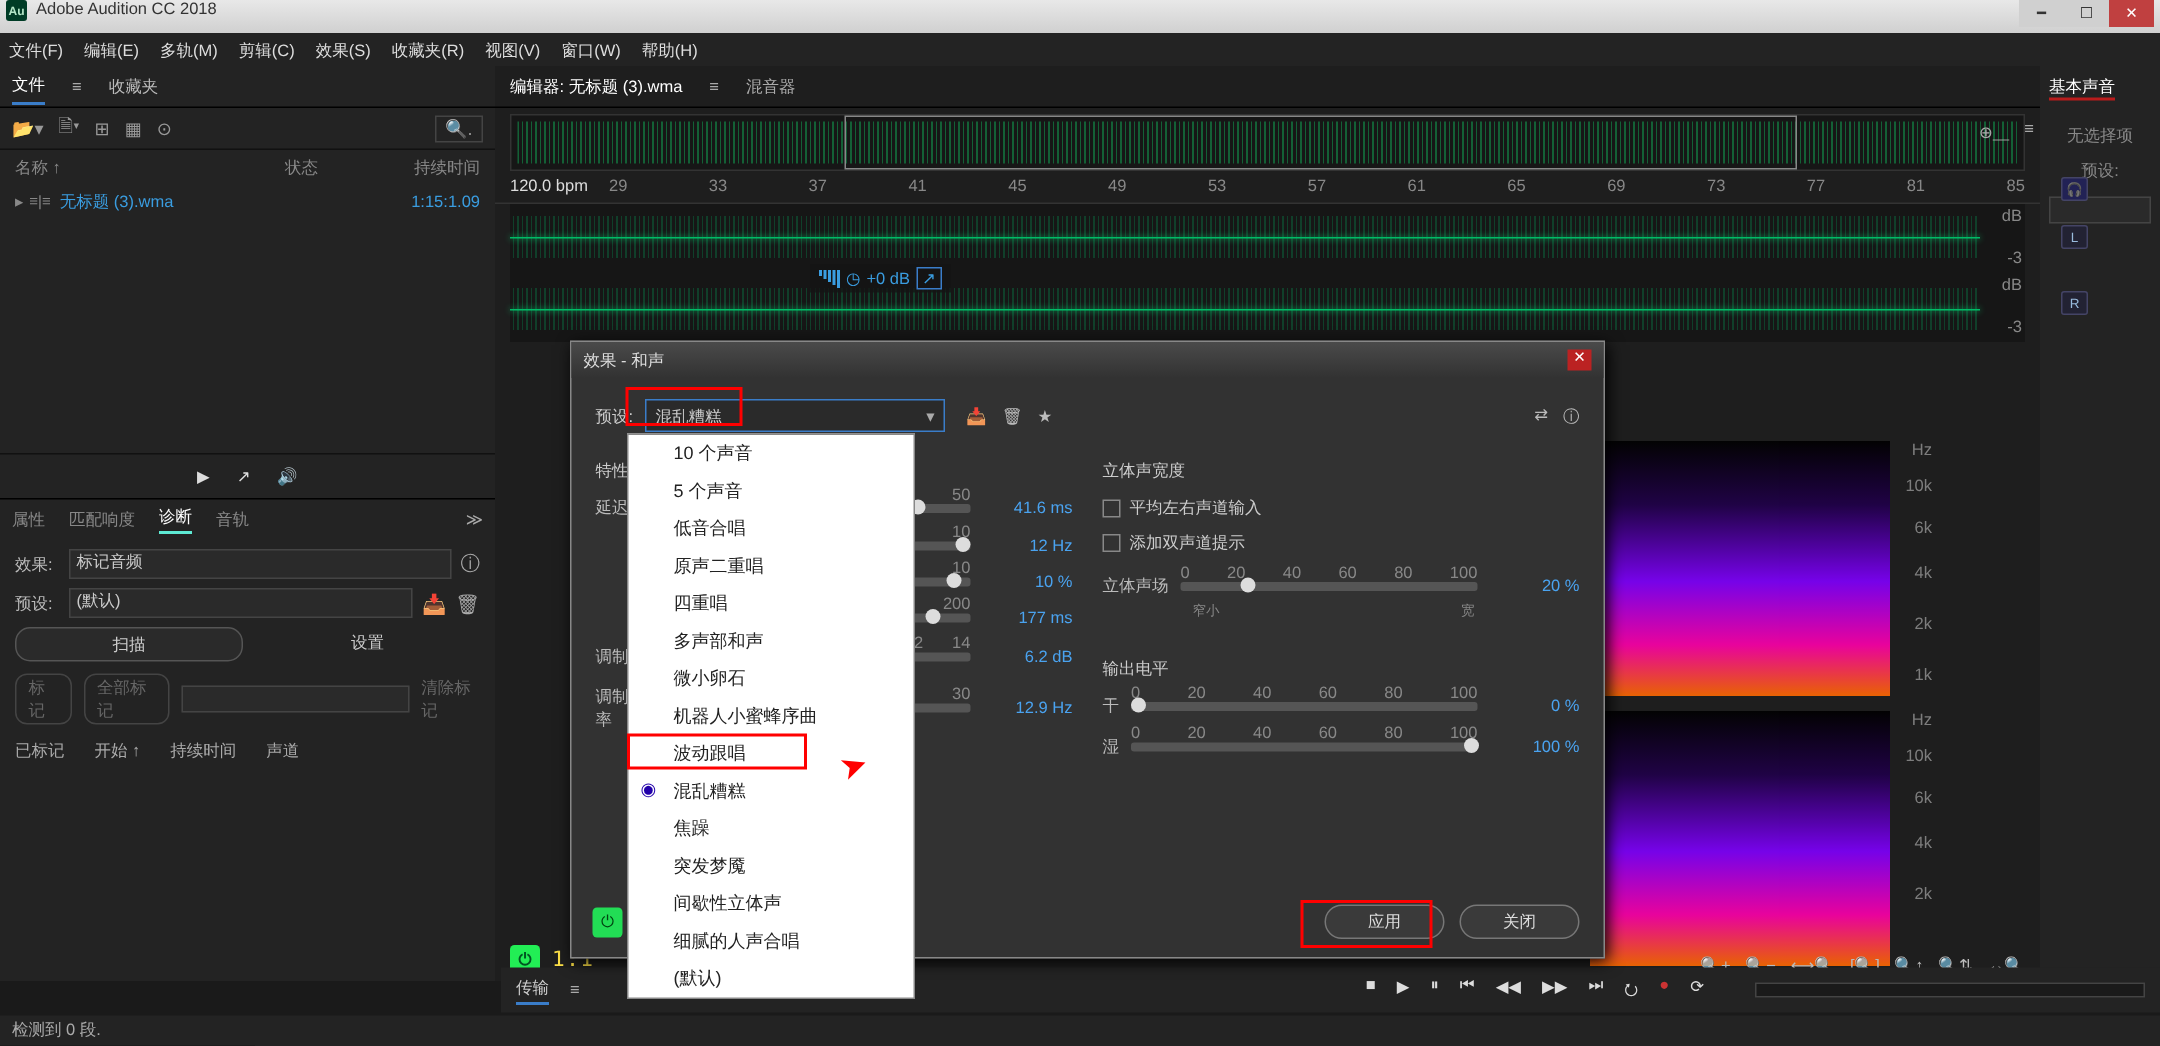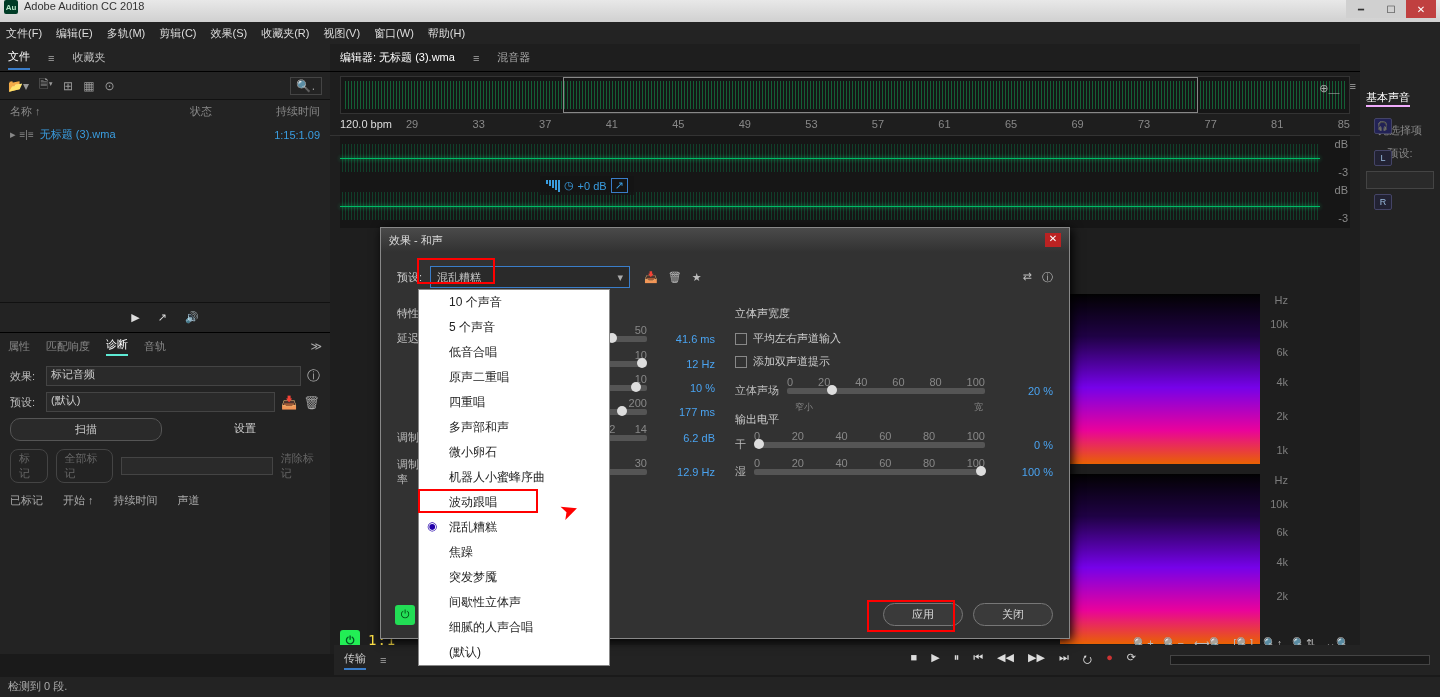--- a/index.html
+++ b/index.html
@@ -100,21 +100,21 @@
 .bottombar .lbl { color:#ccc; border-bottom:2px solid #3a7dc9; padding-bottom:2px;}
 .bottombar .menu { color:#aaa;}
 .bottombar .ctr { margin-left:auto; display:flex; gap:14px; color:#ddd; font-size:12px;}
 .bottombar .rec { color:#c33;}
 .bottombar .levels { width:260px; height:10px; border:1px solid #444; background:#1a1a1a; margin-left:20px;}
 
 
 .statusbar { position:absolute; left:0; right:0; bottom:0; height:20px; background:#232323; color:#aaa; padding:2px 8px;}
 
 
-.rightcol .hdr { color:#fff; border-bottom:2px solid #f0abfc; display:inline-block; padding-bottom:0; margin-bottom:8px;margin-top:40px;}
+.rightcol .hdr { color:#fff; border-bottom:2px solid #b91c1c; display:inline-block; padding-bottom:0; margin-bottom:8px;}
 .rightcol .sub { color:#888; margin-top:8px;text-align:center;}
 .rightcol .preset { margin-top:10px; background:#2a2a2a; border:1px solid #444; height:18px;}
 
 
 .spectro { position:absolute; height:170px; width:200px; background:
   linear-gradient(to top, #ff6a00 0%, #ff00aa 20%, #8000ff 45%, #20004a 75%, #000 100%);
   opacity:.9;}
 .spectro.s1 { top:250px; right:100px; }
 .spectro.s2 { top:430px; right:100px; }
 .spectro .ticks { position:absolute; right:-28px; top:0; height:100%; width:26px; color:#888; font-size:9px;}
@@ -528,21 +528,21 @@
                 <span>60</span>
                 <span>80</span>
                 <span>100</span>
               </div>
             <div class="knob" style="left:20%"></div>
           </div>
           <span class="val">20 %</span>
           <span class="undersl" style="left:60px;top:18px">窄小</span>
           <span class="undersl" style="right:70px;top:18px">宽</span>
         </div>
-        <div class="sechdr" style="margin-top:14px">输出电平</div>
+        <div class="sechdr" style="margin-top:40px">输出电平</div>
         <div class="sliderrow">
           <span>干</span>
           <div class="slider">
               <div class="ticks" id="dry-ticks">
                 <span>0</span>
                 <span>20</span>
                 <span>40</span>
                 <span>60</span>
                 <span>80</span>
                 <span>100</span>

